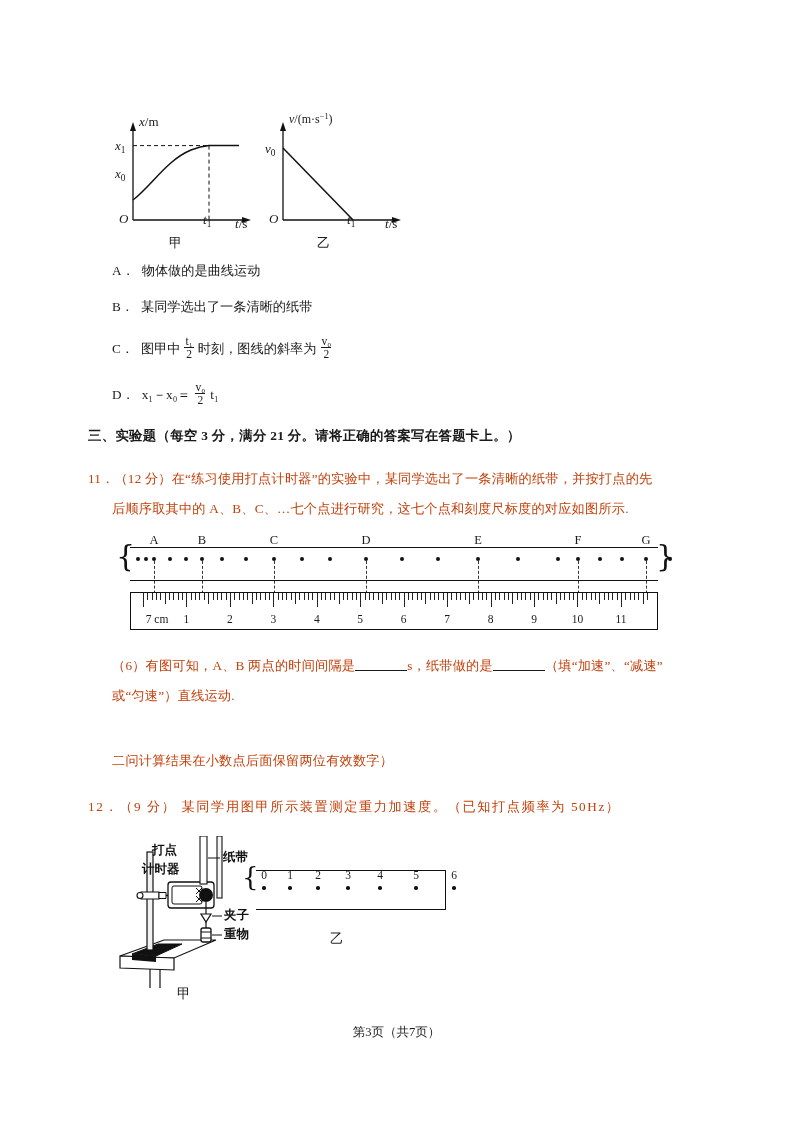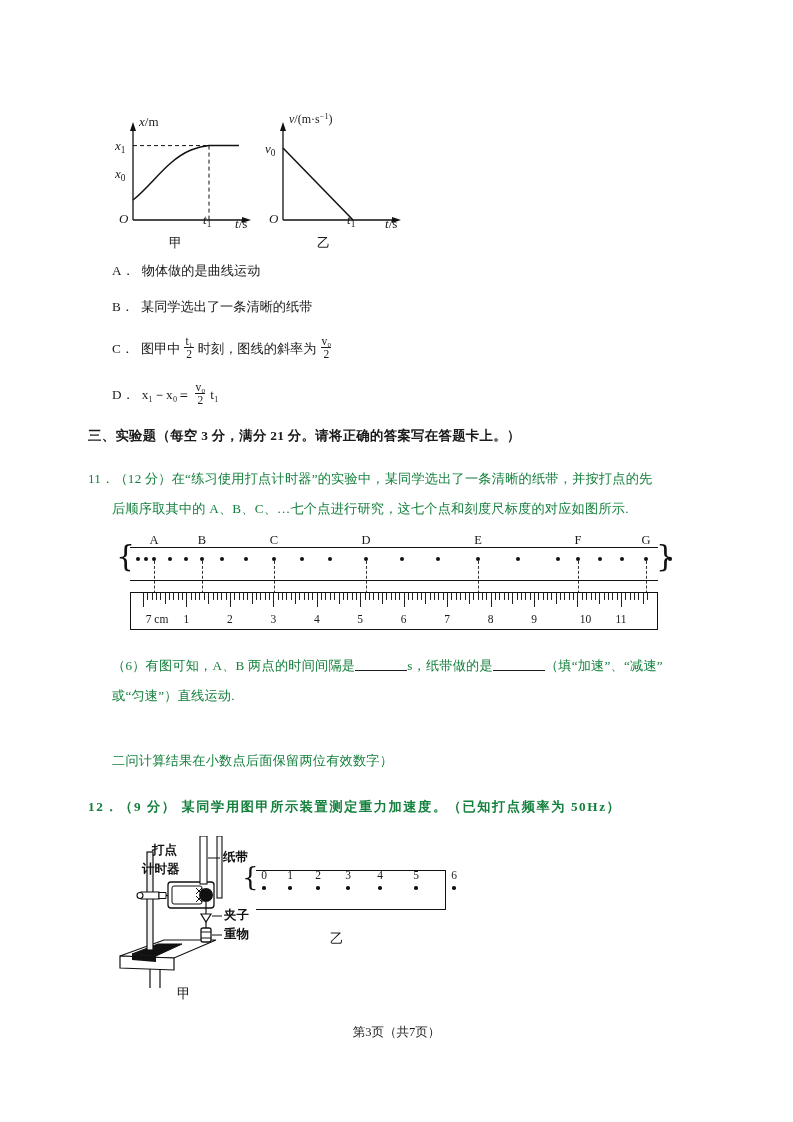--- a/index.html
+++ b/index.html
@@ -21,21 +21,21 @@
     width: 793px;
     height: 1122px;
   }
 
   
   .para {
     position: absolute;
     font-size: 13.2px;
     line-height: 30px;
     letter-spacing: 0.2px;
-    color: #15803d;
+    color: #c2410c;
     white-space: nowrap;
   }
 
   
   .graphs {
     position: absolute;
     left: 105px;
     top: 112px;
     width: 320px;
     height: 140px;
@@ -173,21 +173,21 @@
   .q11-s3 { left: 112px; top: 716px; }
   .q11-s4 { left: 112px; top: 746px; }
   .blank {
     display: inline-block;
     border-bottom: 1px solid #1a1a1a;
     height: 13px;
     vertical-align: -1px;
   }
 
   
-  .q12-l1 { left: 88px; top: 792px; letter-spacing: 1.6px; font-weight: bold; }
+  .q12-l1 { left: 88px; top: 792px; letter-spacing: 1.6px; }
 
   .apparatus {
     position: absolute;
     left: 116px;
     top: 836px;
     width: 150px;
     height: 175px;
   }
   .app-label {
     position: absolute;
@@ -528,21 +528,21 @@
       <span class="r-num" style="left: 26px;">7 cm</span>
       <span class="r-num" style="left: 55.4483px;">1</span>
       <span class="r-num" style="left: 98.8966px;">2</span>
       <span class="r-num" style="left: 142.345px;">3</span>
       <span class="r-num" style="left: 185.793px;">4</span>
       <span class="r-num" style="left: 229.241px;">5</span>
       <span class="r-num" style="left: 272.69px;">6</span>
       <span class="r-num" style="left: 316.138px;">7</span>
       <span class="r-num" style="left: 359.586px;">8</span>
       <span class="r-num" style="left: 403.034px;">9</span>
-      <span class="r-num" style="left: 446.483px; margin-left: 8px;">10</span>
+      <span class="r-num" style="left: 446.483px;">10</span>
       <span class="r-num" style="left: 489.931px;">11</span>
     </div>
 
   <div class="para q11-s1">
     <span>（6）有图可知，A、B 两点的时间间隔是</span><span class="blank" style="width:52px;"></span><span>s，纸带做的是</span><span class="blank" style="width:52px;"></span><span>（填“加速”、“减速”</span>
   </div>
   <div class="para q11-s2">或“匀速”）直线运动.</div>
 
   <div class="para q11-s4">二问计算结果在小数点后面保留两位有效数字）</div>
 

